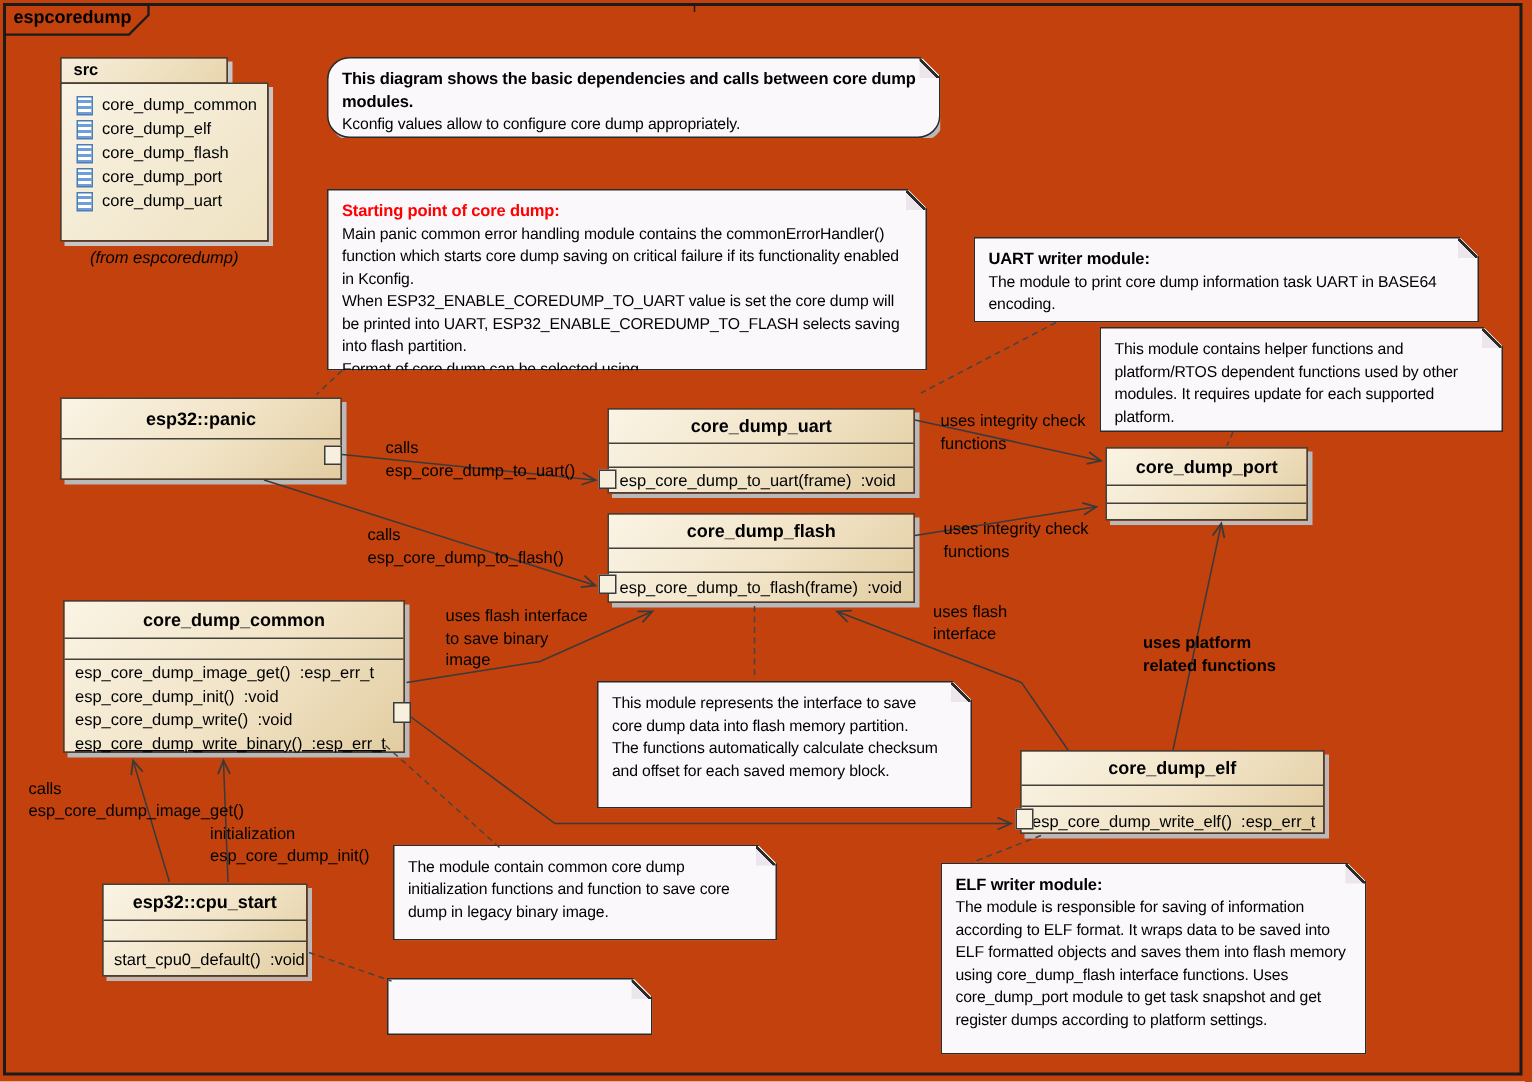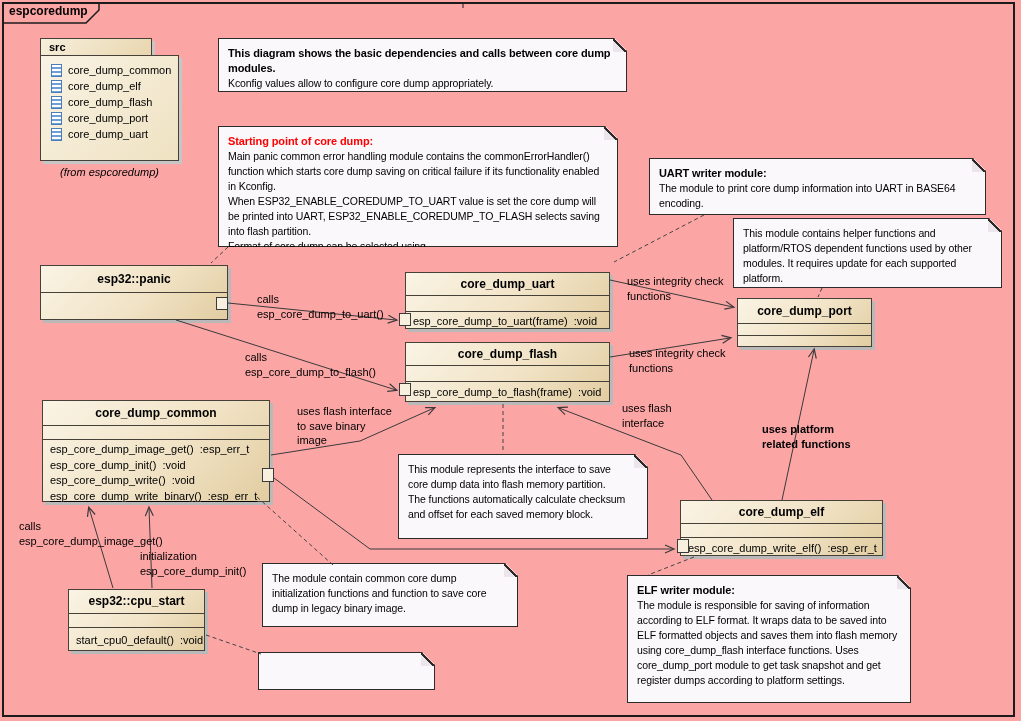--- a/index.html
+++ b/index.html
@@ -1,17 +1,17 @@
 <!DOCTYPE html>
 <html><head>
 <meta charset="utf-8">
 <style>
   html,body{margin:0;padding:0;background:#fff;}
   #canvas{
-    position:relative; width:1021px; height:721px; background:#fca5a5;
+    position:relative; width:1021px; height:721px; background:#c2410c;
     font-family:"Liberation Sans", sans-serif; color:#000; overflow:hidden;
   }
   
   .frame-border{position:absolute; left:2px; top:2px; width:1013px; height:715px;
     border:2px solid #1b1b1b; box-sizing:border-box; z-index:0;}
   .frame-tab-label{position:absolute; left:9px; top:4px; font-size:12px; font-weight:bold; z-index:2;}
   
   .cls{position:absolute; box-sizing:border-box;
     background:linear-gradient(135deg,#faf4e5 0%,#f1e3c6 55%,#e2cda1 100%);
     border:1px solid #454038; box-shadow:3px 3px 0 #b9b9b9; z-index:2;}
@@ -77,38 +77,38 @@
         <span class="ficon"></span>
         <span>core_dump_port</span>
       </div>
     <div class="frow">
         <span class="ficon"></span>
         <span>core_dump_uart</span>
       </div>
   </div>
   <div class="pkg-from">(from espcoredump)</div>
 
-  <div class="note" style="left:218px;top:38px;width:409px;height:54px;">
+  <div class="note" style="left:218px;top:38px;width:409px;height:54px;border-radius:15px;">
     <span class="fold"></span>
     <div class="ntitle">This diagram shows the basic dependencies and calls between core dump modules.</div>
     <div class="nbody">Kconfig values allow to configure core dump appropriately.</div>
   </div>
 
   <div class="note" style="left:218px;top:126px;width:400px;height:121px;">
     <span class="fold"></span>
     <div class="ntitle red">Starting point of core dump:</div>
     <div class="nbody">Main panic  common error handling module contains the commonErrorHandler() function which starts core dump saving on critical failure if its functionality enabled in Kconfig.
 When ESP32_ENABLE_COREDUMP_TO_UART value is set the core dump will be printed into UART, ESP32_ENABLE_COREDUMP_TO_FLASH selects saving into flash partition.
 Format of core dump can be selected using ESP32_COREDUMP_DATA_FORMAT_ELF, ESP32_COREDUMP_DATA_FORMAT_BIN.</div>
   </div>
 
   <div class="note" style="left:649px;top:158px;width:337px;height:57px;">
     <span class="fold"></span>
     <div class="ntitle">UART writer module:</div>
-    <div class="nbody">The module to print core dump information into UART in BASE64 encoding.</div>
+    <div class="nbody">The module to print core dump information task UART in BASE64 encoding.</div>
   </div>
 
   <div class="note" style="left:733px;top:218px;width:269px;height:70px;">
     <span class="fold"></span>
     <div class="nbody">This module contains helper functions and platform/RTOS dependent functions used by other modules. It requires update for each supported platform.</div>
   </div>
 
   <div class="note" style="left:398px;top:454px;width:250px;height:85px;">
     <span class="fold"></span>
     <div class="nbody">This module represents the interface to save

